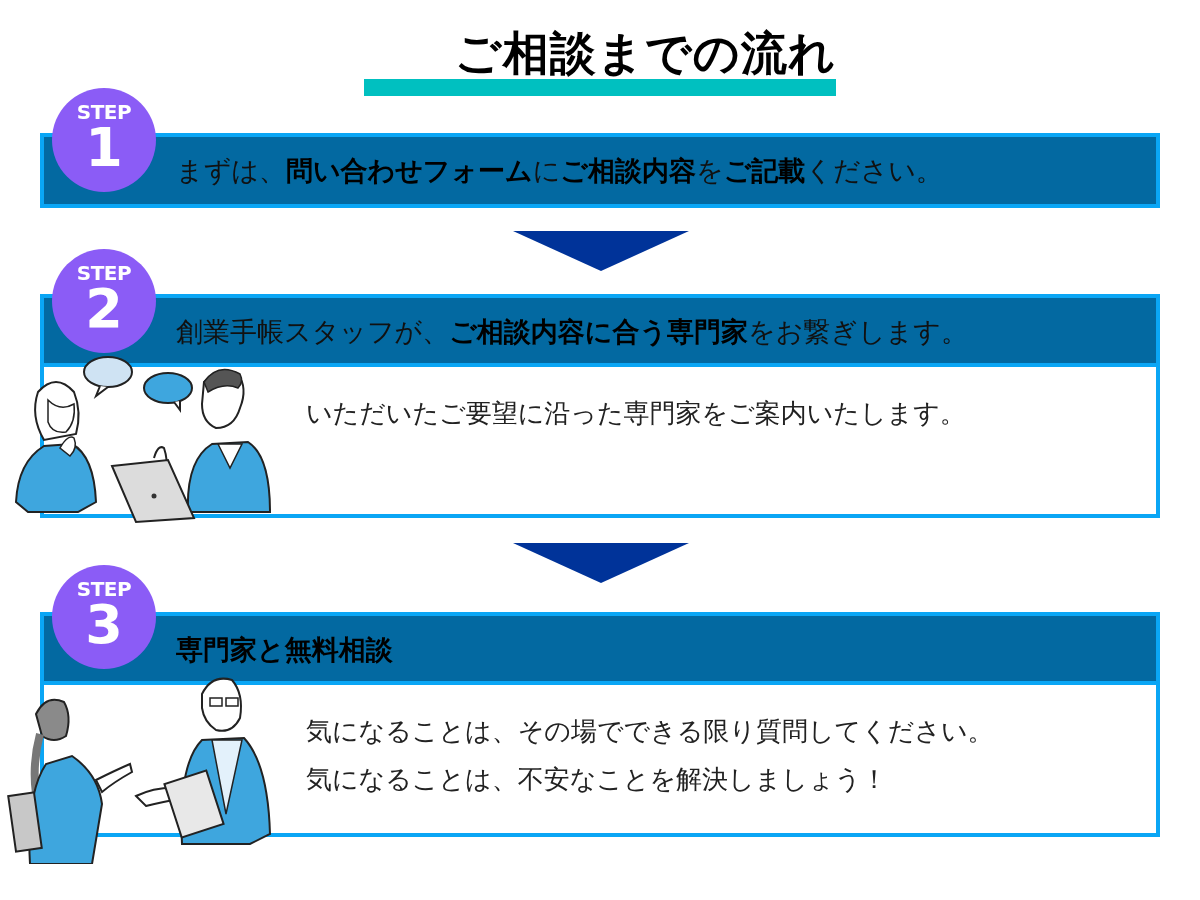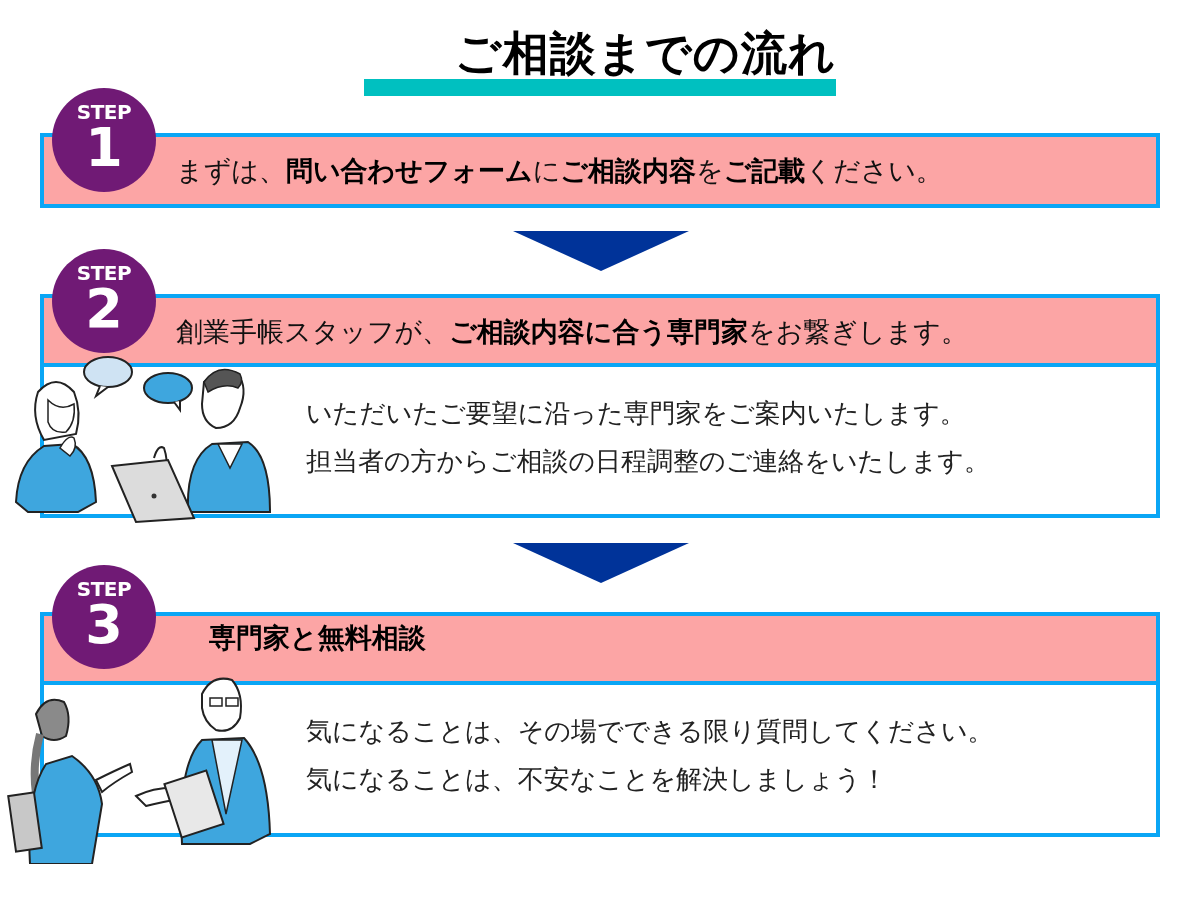--- a/index.html
+++ b/index.html
@@ -6,32 +6,32 @@
     body {
       width:1200px; height:900px; background:#ffffff; position:relative; overflow:hidden;
       font-family:"DejaVu Sans", "Liberation Sans", sans-serif; color:#111;
     }
     .title-wrap { position:absolute; left:364px; top:22px; width:472px; height:74px; }
     .title-bar { position:absolute; left:0; top:57px; width:472px; height:17px; background:#00c0c0; }
     .title { position:absolute; left:0; top:0; width:472px; text-align:right; font-size:46px; font-weight:bold; letter-spacing:1px; line-height:62px; color:#000; }
 
     .box-head {
       position:absolute; left:40px; width:1120px; box-sizing:border-box;
-      border:4px solid #0aa6f5; background:#fca5a5;
+      border:4px solid #0aa6f5; background:#0369a1;
     }
     .box-body {
       position:absolute; left:40px; width:1120px; box-sizing:border-box;
       border:4px solid #0aa6f5; border-top:none; background:#fff;
     }
     .head-text { position:absolute; left:132px; font-size:27px; line-height:34px; white-space:nowrap; color:#111; }
     .head-text b { font-weight:bold; color:#000; }
     .body-text { position:absolute; left:262px; font-size:26px; line-height:48px; white-space:nowrap; color:#222; }
 
     .step-badge {
-      position:absolute; width:104px; height:104px; border-radius:50%; background:#701a75; color:#fff; text-align:center;
+      position:absolute; width:104px; height:104px; border-radius:50%; background:#8b5cf6; color:#fff; text-align:center;
     }
     .step-badge .lbl { position:absolute; top:12px; left:0; width:100%; font-size:20px; font-weight:bold; letter-spacing:-0.5px; }
     .step-badge .num { position:absolute; top:30px; left:0; width:100%; font-size:54px; font-weight:bold; line-height:60px; }
 
     .arrow { position:absolute; left:513px; width:0; height:0;
       border-left:88px solid transparent; border-right:88px solid transparent; border-top:40px solid #003399; }
 
     .illus { position:absolute; }
   </style>
 </head>
@@ -55,21 +55,20 @@
 <div class="arrow" style="top:231px;"></div>
 
 <div class="box-head" style="top:294px;height:73px;">
   <div class="head-text" style="top:17px;">
     <span>創業手帳スタッフが、</span><b>ご相談内容に合う専門家</b><span>をお繋ぎします。</span>
   </div>
 </div>
 <div class="box-body" style="top:367px;height:151px;">
   <div class="body-text" style="top:22px;">
     <div>いただいたご要望に沿った専門家をご案内いたします。</div>
-    <div>担当者の方からご相談の日程調整のご連絡をいたします。</div>
   </div>
 </div>
 <div class="step-badge" style="left:52px;top:249px;">
   <div class="lbl">STEP</div>
   <div class="num">2</div>
 </div>
 
 <svg class="illus" style="left:8px;top:352px;" width="270" height="172" viewBox="0 0 270 172">
 
   <ellipse cx="100" cy="20" rx="24" ry="15" fill="#cfe3f3" stroke="#222" stroke-width="2"></ellipse>
@@ -88,21 +87,21 @@
   <path d="M210 92 L222 116 L234 92 Z" fill="#fff" stroke="#222" stroke-width="1.5"></path>
   <path d="M146 106 Q150 92 156 96 Q160 108 158 118" fill="#fff" stroke="#222" stroke-width="2"></path>
 
   <path d="M104 114 L160 108 L186 166 L128 170 Z" fill="#dcdcdc" stroke="#222" stroke-width="2"></path>
   <circle cx="146" cy="144" r="2.5" fill="#333"></circle>
 </svg>
 
 <div class="arrow" style="top:543px;"></div>
 
 <div class="box-head" style="top:612px;height:73px;">
-  <div class="head-text" style="top:5px;margin-left:33px;">
+  <div class="head-text" style="top:17px;">
     <b>専門家と無料相談</b>
   </div>
 </div>
 <div class="box-body" style="top:685px;height:152px;">
   <div class="body-text" style="top:22px;">
     <div>気になることは、その場でできる限り質問してください。</div>
     <div>気になることは、不安なことを解決しましょう！</div>
   </div>
 </div>
 <div class="step-badge" style="left:52px;top:565px;">

